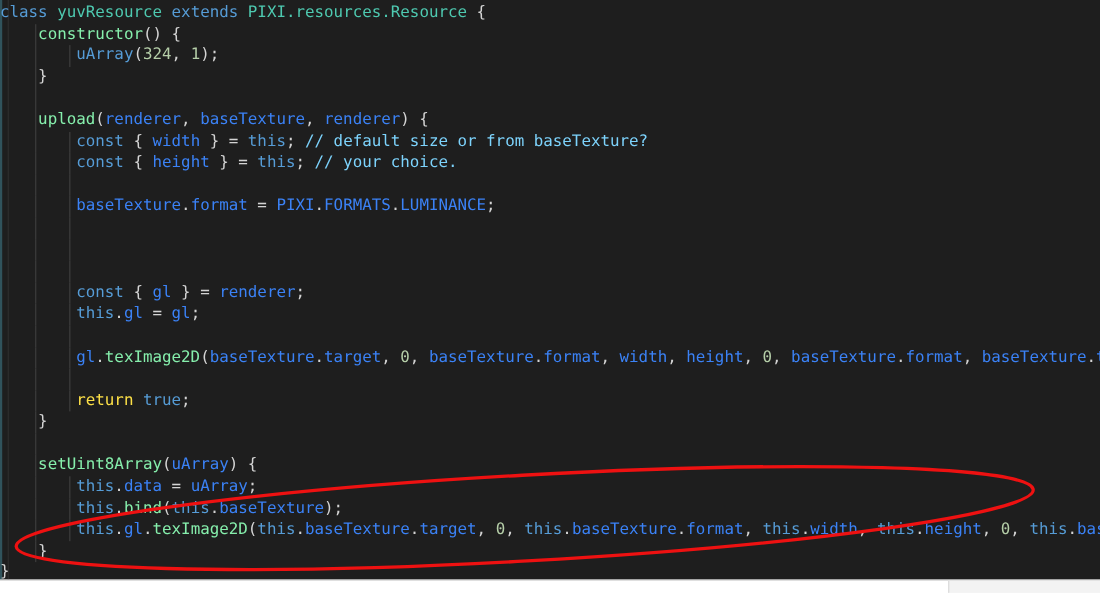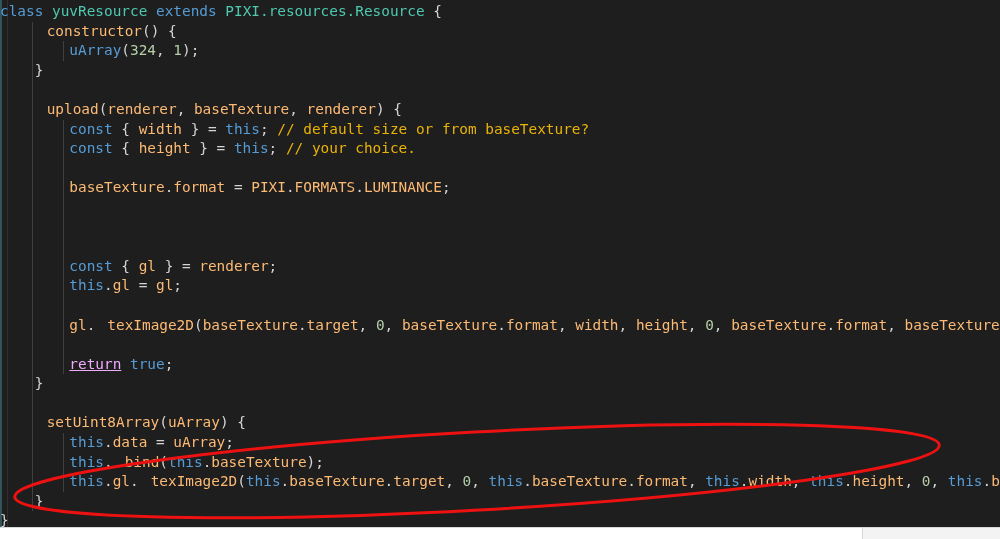--- a/index.html
+++ b/index.html
@@ -69,26 +69,26 @@
   .guide {
     position: absolute;
     top: 0;
     width: 1px;
     height: 100%;
     background: #404040;
   }
 
   
   .kw        { color: #569cd6; }   
-  .kw2       { color: #f0abfc; text-decoration: underline; }   
+  .kw2       { color: #fde047; }   
   .type      { color: #4ec9b0; }   
-  .fn        { color: #fdba74; margin-left: 12px; }   
-  .var       { color: #fdba74; }   
+  .fn        { color: #86efac; }   
+  .var       { color: #3b82f6; }   
   .num       { color: #b5cea8; }   
-  .cmt       { color: #eab308; }   
+  .cmt       { color: #7dd3fc; }   
   .punc      { color: #d4d4d4; }   
 
   
   .annotation {
     position: absolute;
     left: 0;
     top: 0;
     width: 1000px;
     height: 539px;
     pointer-events: none;

